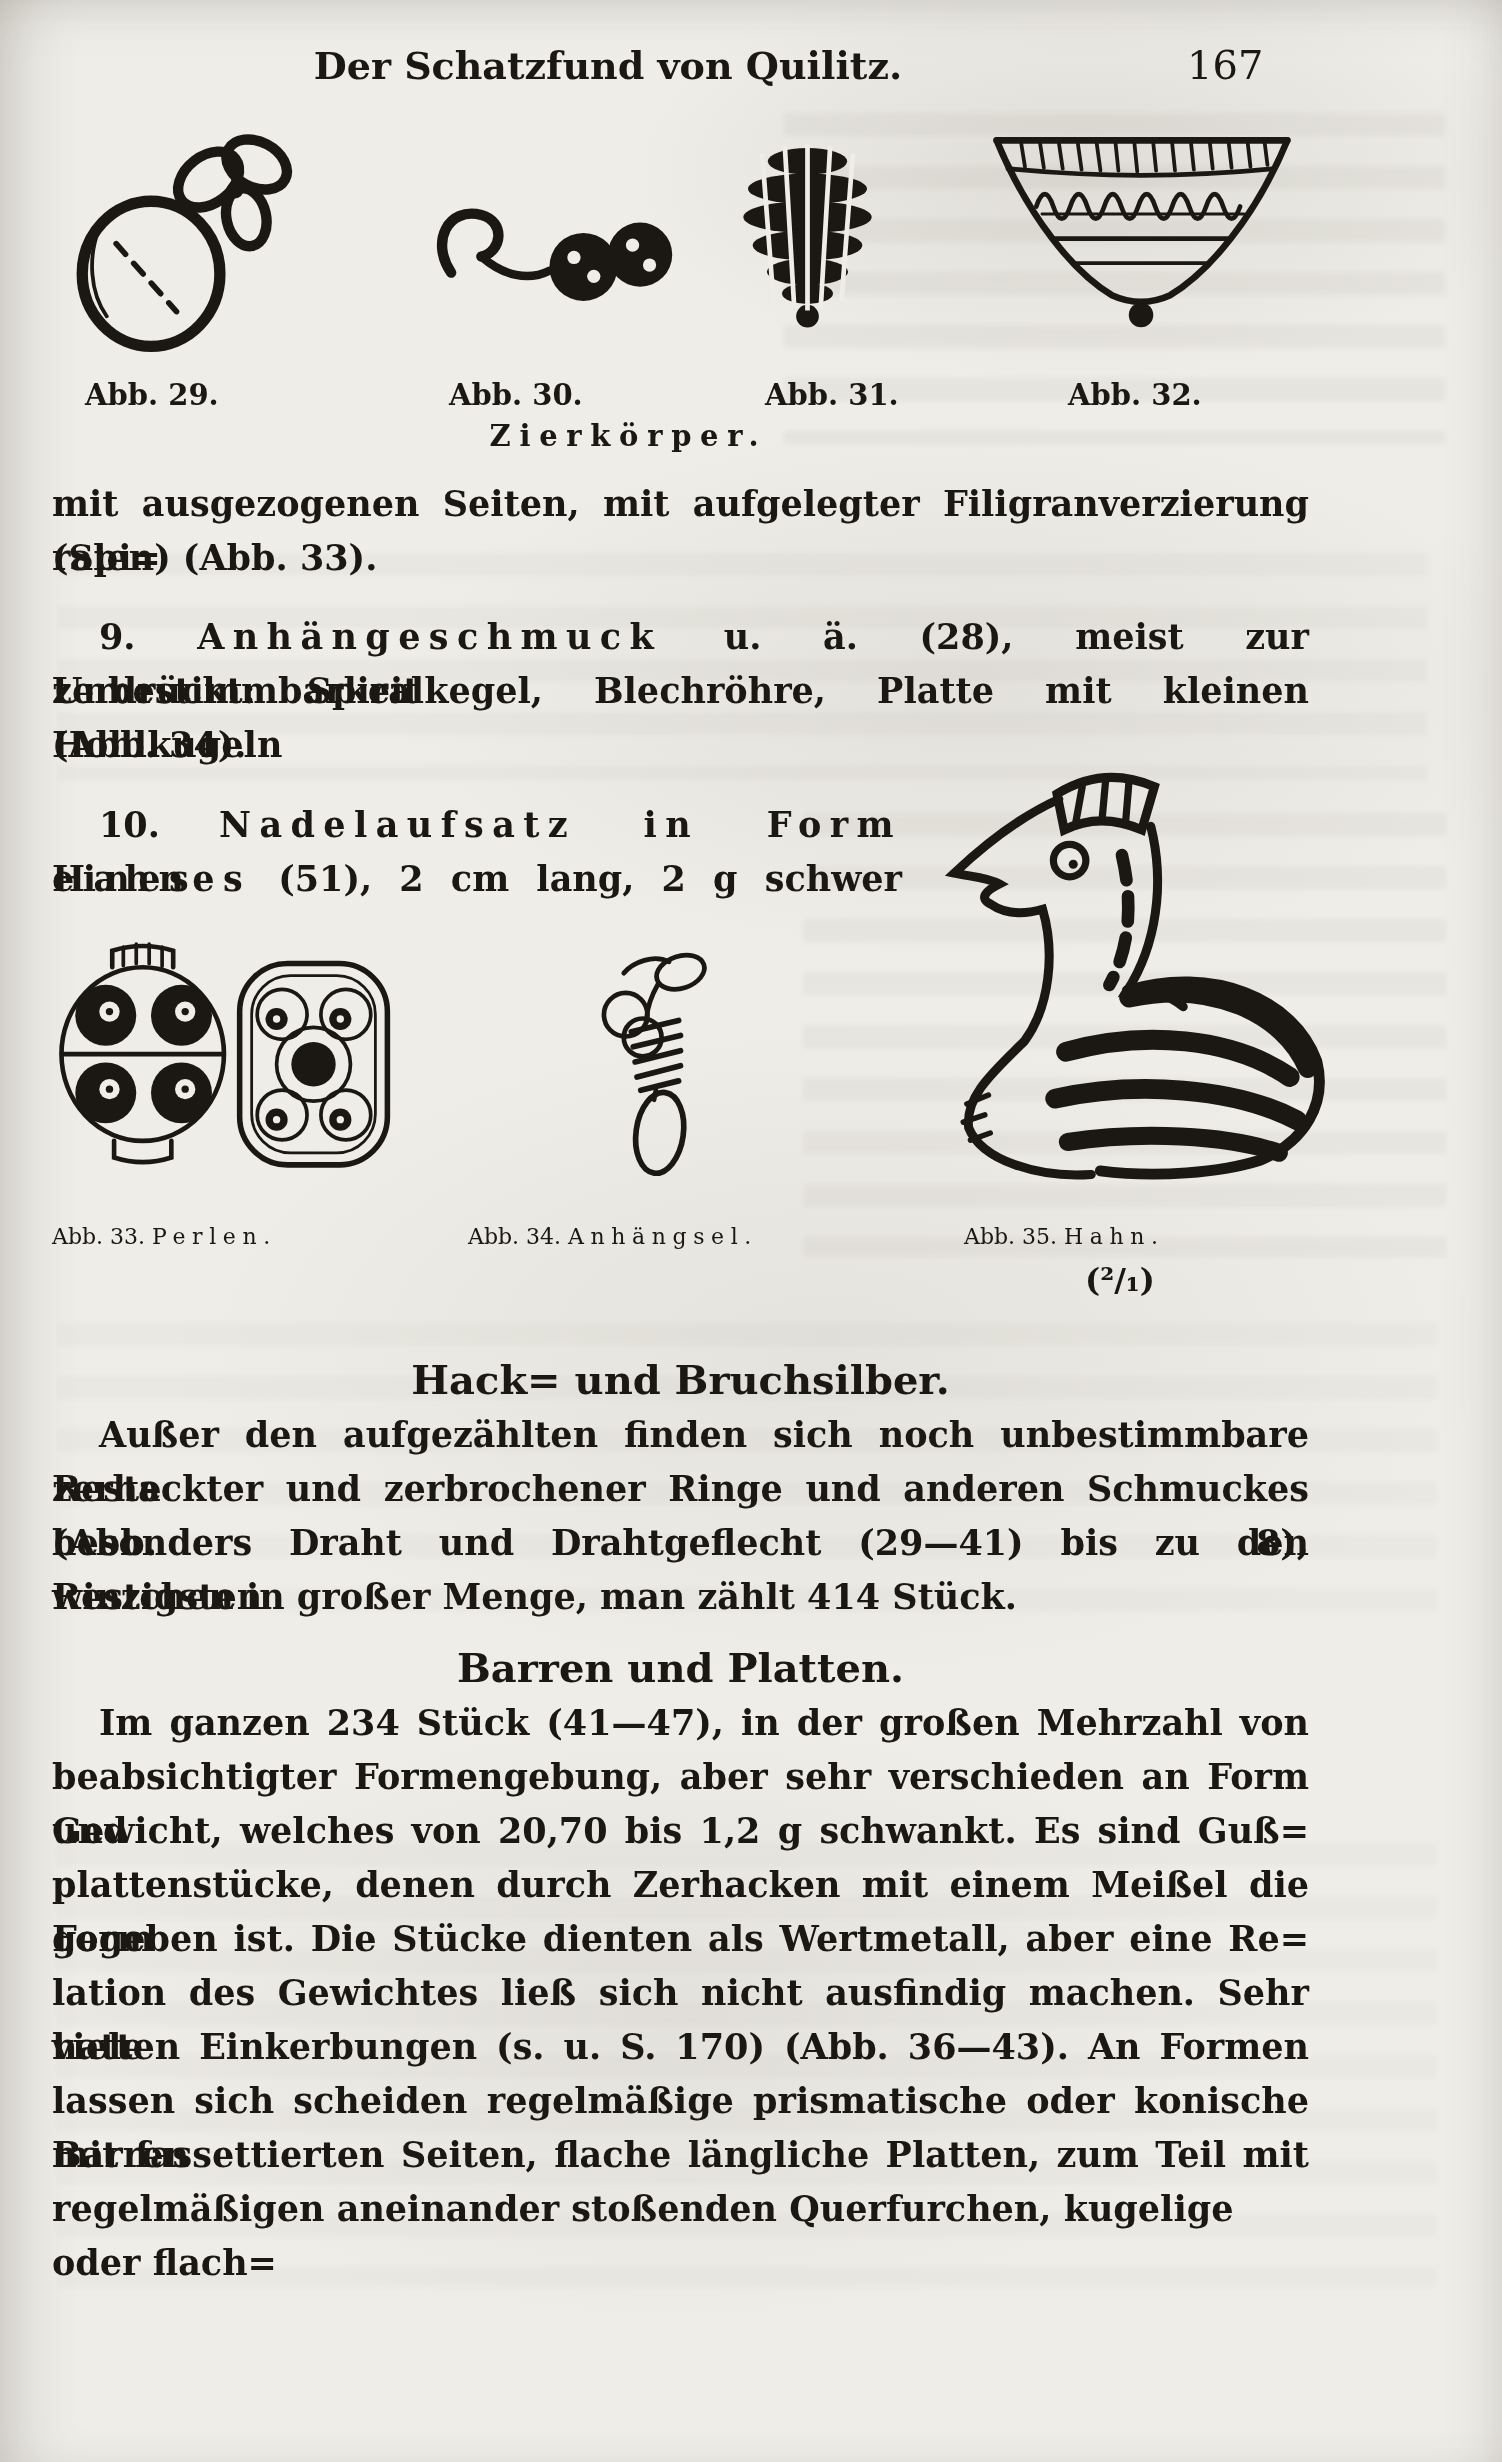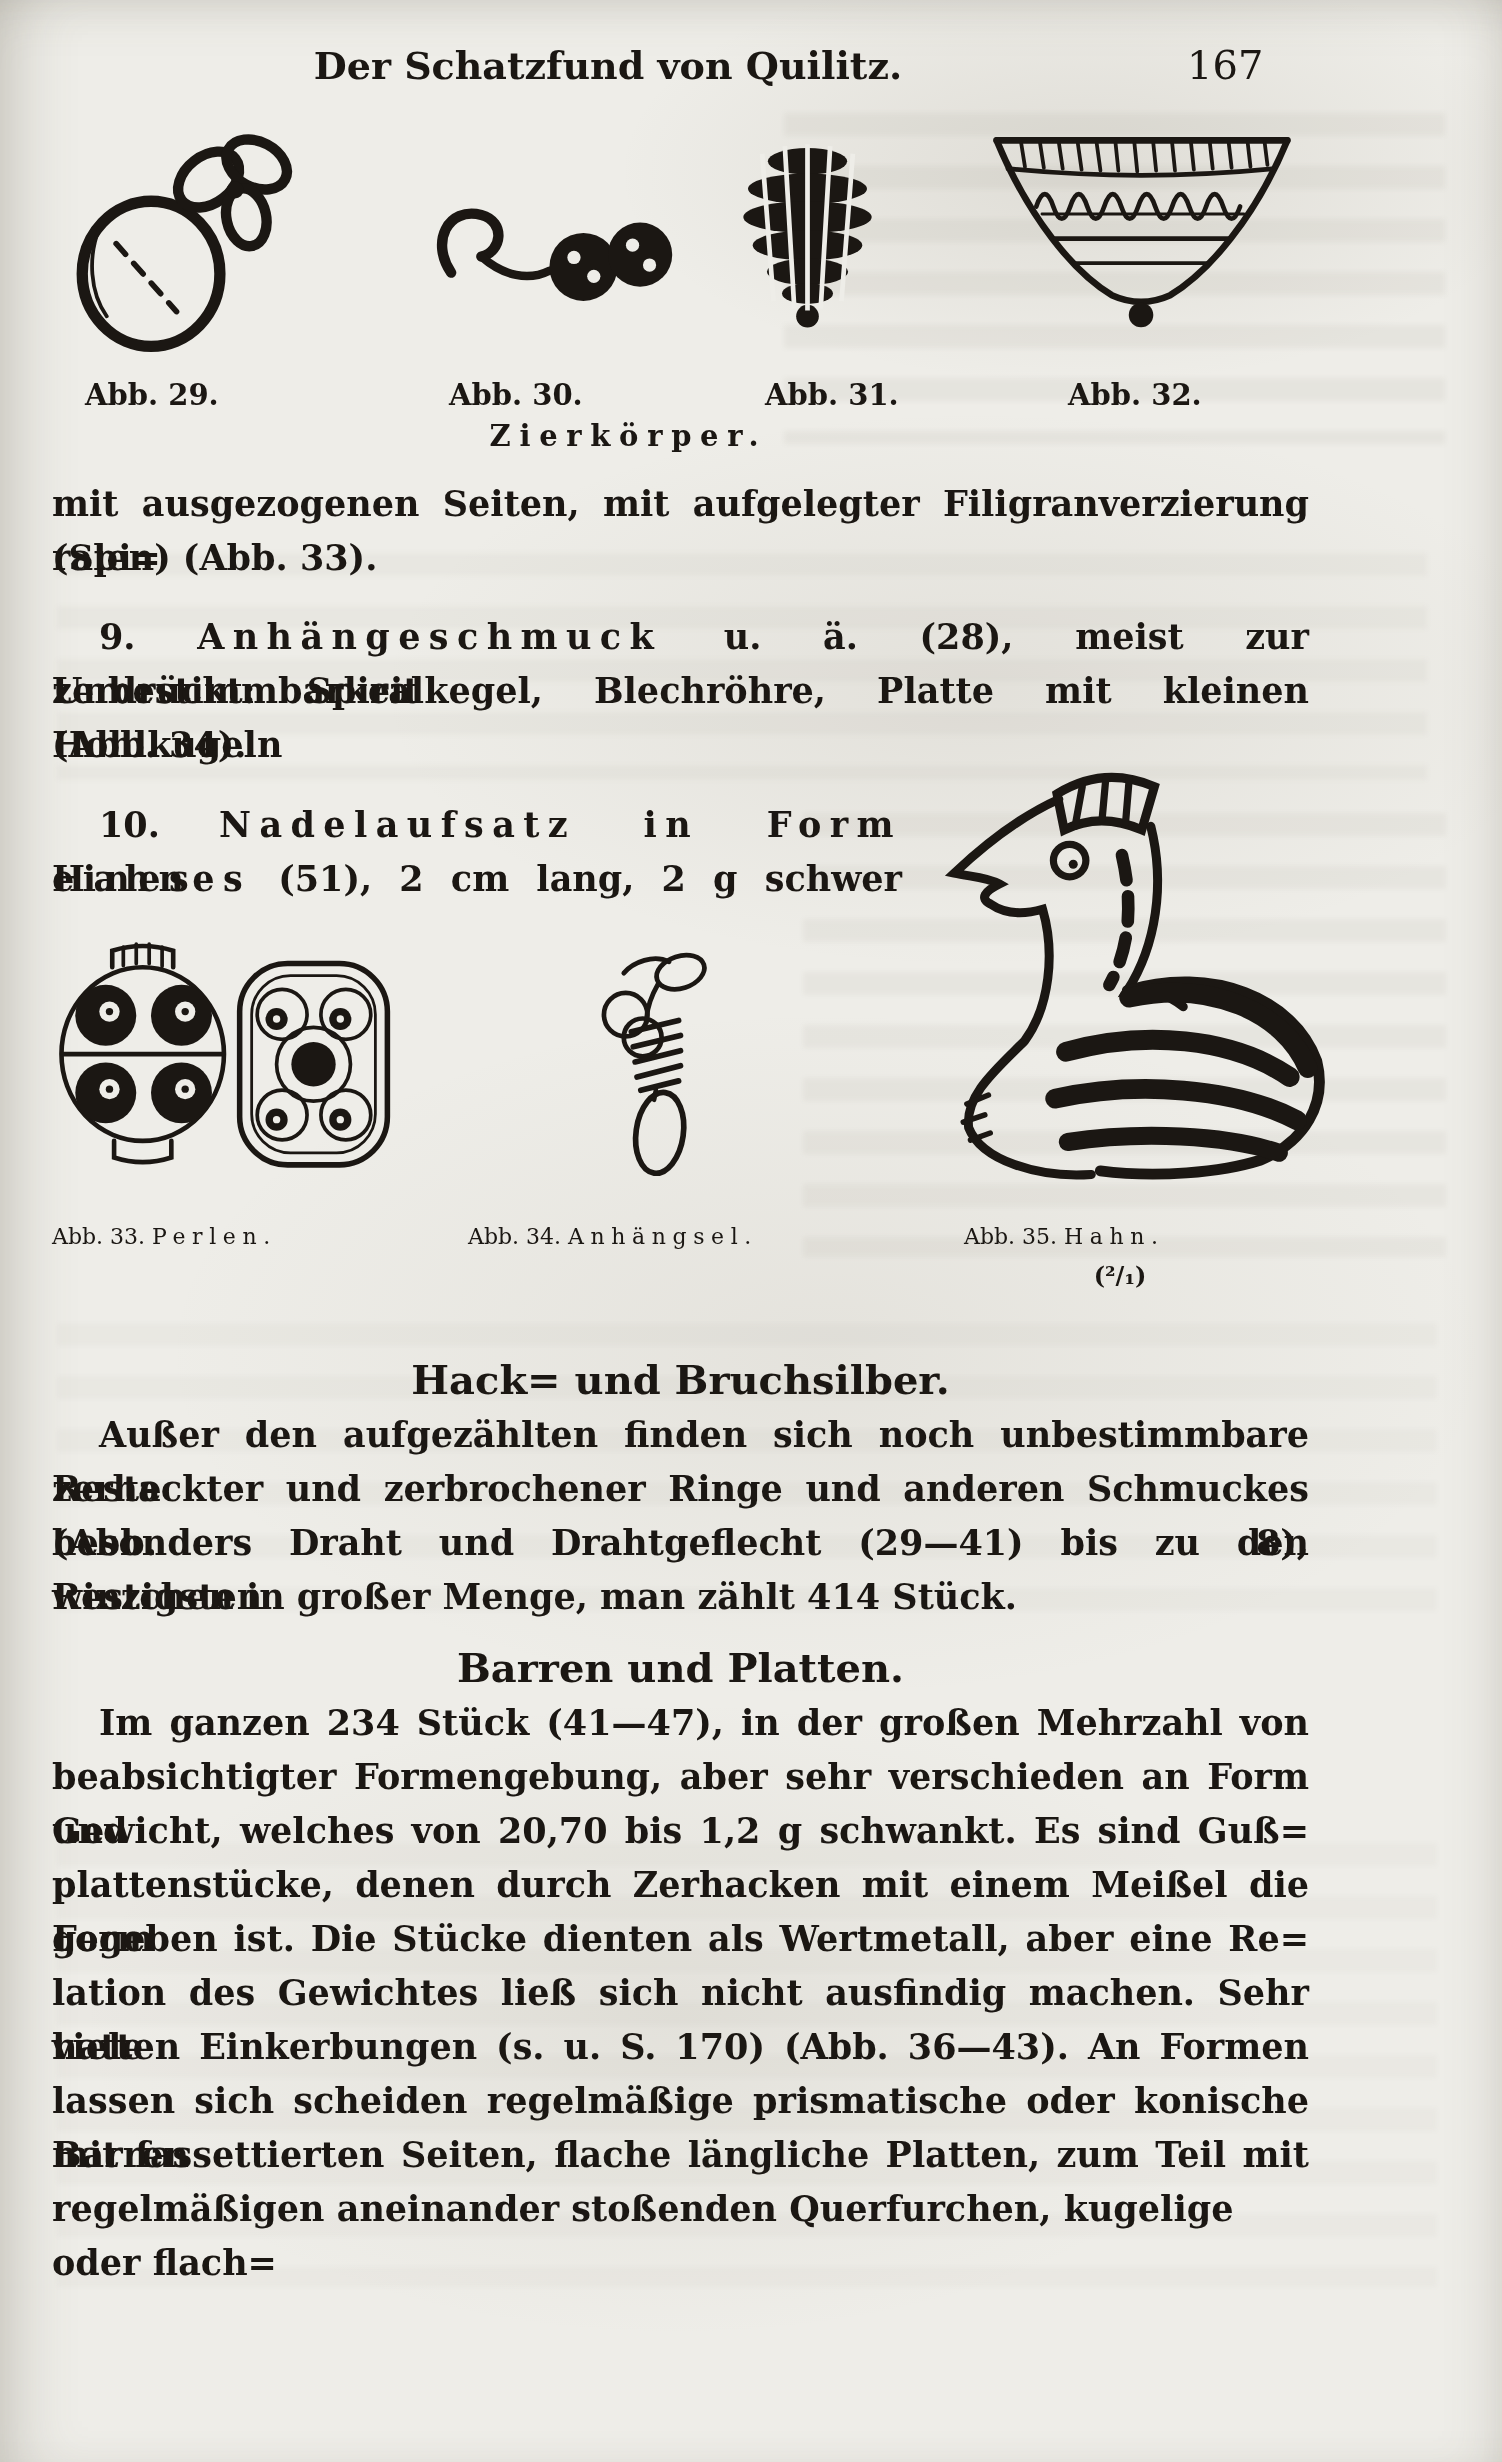--- a/index.html
+++ b/index.html
@@ -34,21 +34,21 @@
   .indent{text-indent:47px}
   .sperr{letter-spacing:.24em}
   .sperr2{letter-spacing:.3em}
   .heading{font-size:40px;line-height:57px;height:57px;font-weight:700;text-align:center}
   #p9{margin-top:24.6px}
   #figmid{margin-top:26.5px;height:529px;position:relative}
   #p10{width:850px}
   #figmid svg{position:absolute}
   .mid-cap{position:absolute;top:420px;font-size:22px;font-weight:400;line-height:38px;white-space:nowrap}
   .scale-note{position:absolute;top:463px;left:964px;width:208px;text-align:center;
-    font-size:24px;font-weight:700}
+    font-size:32px;font-weight:700}
   #hack-head{margin-top:24px}
   #hack-par{}
   #barren-head{margin-top:15px}
   #barren-par{}
 </style>
 </head>
 <body>
 
 <div class="page">
 

